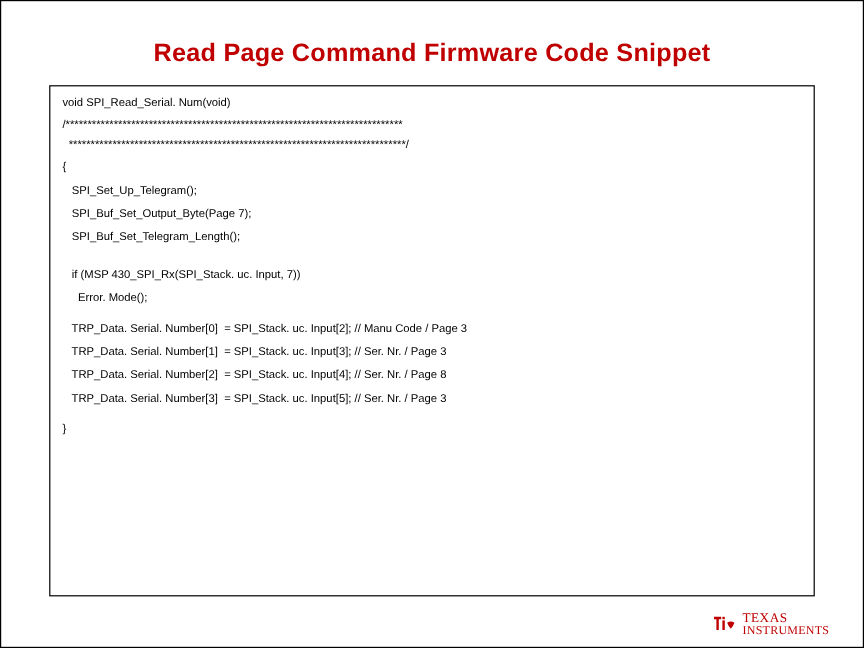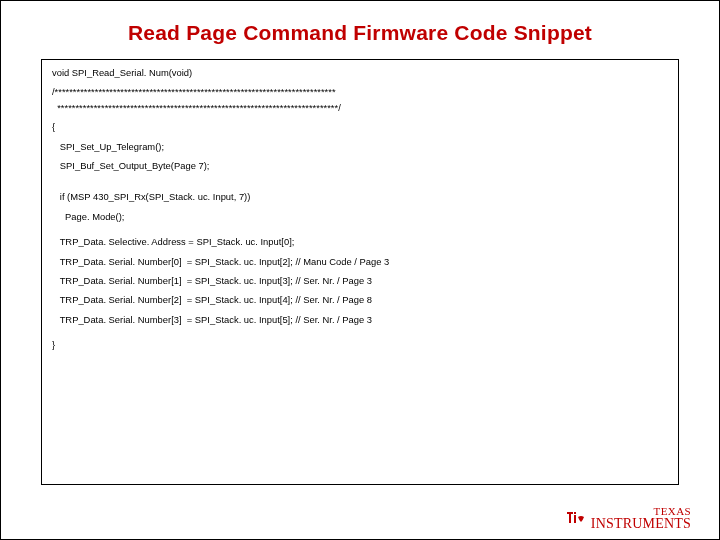--- a/index.html
+++ b/index.html
@@ -11,21 +11,21 @@
     font-family: Arial, Helvetica, sans-serif;
     position: relative;
     box-sizing: border-box;
   }
   .slide {
     width: 720px;
     height: 540px;
     position: relative;
     border: 1px solid #000;
     box-sizing: border-box;
-    padding: 16px 40px 0 40px;
+    padding: 28px 40px 0 40px;
   }
   .title {
     color: #c00000;
     font-size: 21px;
     font-weight: bold;
     text-align: center;
     margin-bottom: 14px;
     margin-top: 4px;
     letter-spacing: 0.2px;
   }
@@ -62,42 +62,42 @@
     width: 22px;
     height: 20px;
     position: relative;
   }
   .ti-text {
     font-family: "Times New Roman", serif;
     font-size: 12px;
     color: #c00000;
     line-height: 1;
   }
-  .ti-text .l1 { font-weight: normal; letter-spacing: 0.4px; font-size: 11px; text-align: right;}
-  .ti-text .l2 { font-weight: normal; letter-spacing: 0.2px; font-size: 14px;}
+  .ti-text .l1 { font-weight: normal; letter-spacing: 0.4px; font-size: 11px;}
+  .ti-text .l2 { font-weight: normal; letter-spacing: 0.2px; font-size: 10px;}
 </style>
 </head>
 <body>
 
 <div class="slide">
   <div class="title">Read Page Command Firmware Code Snippet</div>
 
   <div class="codebox">
     <div class="line">void SPI_Read_Serial. Num(void)</div>
     <div class="line tight">/*****************************************************************************</div>
     <div class="line">  *****************************************************************************/</div>
     <div class="line">{</div>
     <div class="line">   SPI_Set_Up_Telegram();</div>
     <div class="line">   SPI_Buf_Set_Output_Byte(Page 7);</div>
+    <div class="line">   SPI_Buf_Set_Telegram_Length();</div>
     <div class="blockgap"></div>
     <div class="blockgap"></div>
     <div class="line">   if (MSP 430_SPI_Rx(SPI_Stack. uc. Input, 7))</div>
-    <div class="line">     Page. Mode();</div>
+    <div class="line">     Error. Mode();</div>
     <div class="blockgap"></div>
-    <div class="line">   TRP_Data. Selective. Address = SPI_Stack. uc. Input[0];</div>
     <div class="line">   TRP_Data. Serial. Number[0]  = SPI_Stack. uc. Input[2]; // Manu Code / Page 3</div>
     <div class="line">   TRP_Data. Serial. Number[1]  = SPI_Stack. uc. Input[3]; // Ser. Nr. / Page 3</div>
     <div class="line">   TRP_Data. Serial. Number[2]  = SPI_Stack. uc. Input[4]; // Ser. Nr. / Page 8</div>
     <div class="line">   TRP_Data. Serial. Number[3]  = SPI_Stack. uc. Input[5]; // Ser. Nr. / Page 3</div>
     <div class="blockgap"></div>
     <div class="line">}</div>
   </div>
 
   <div class="footer-logo">
     <div class="ti-icon">

